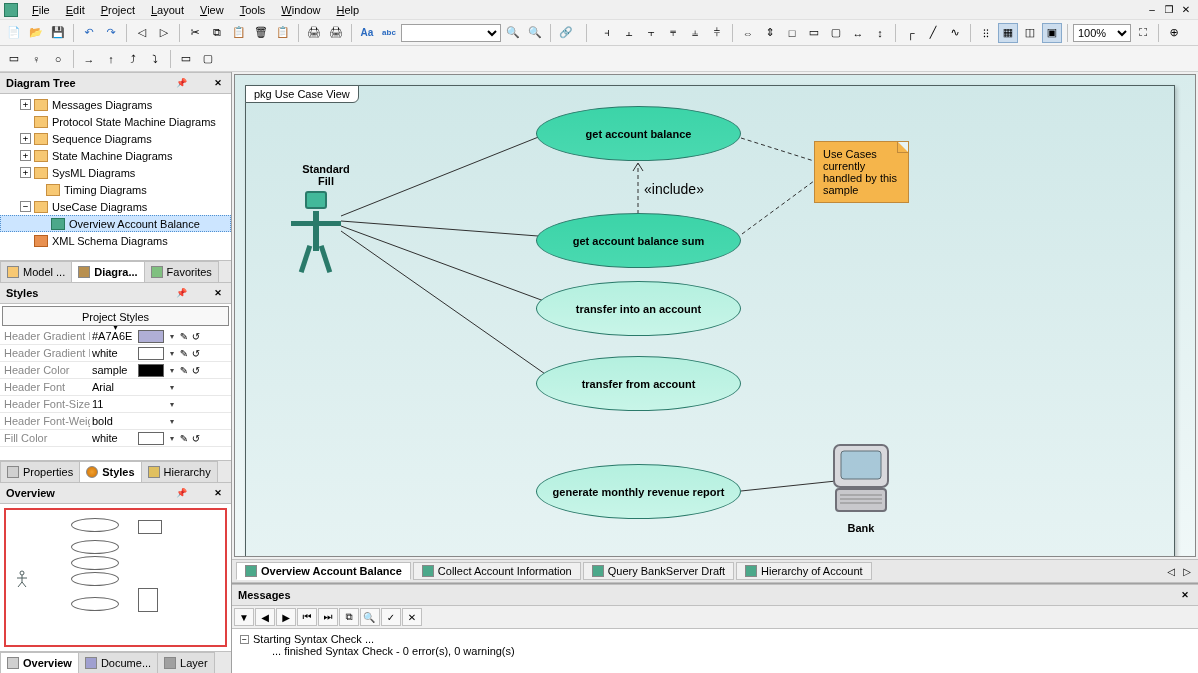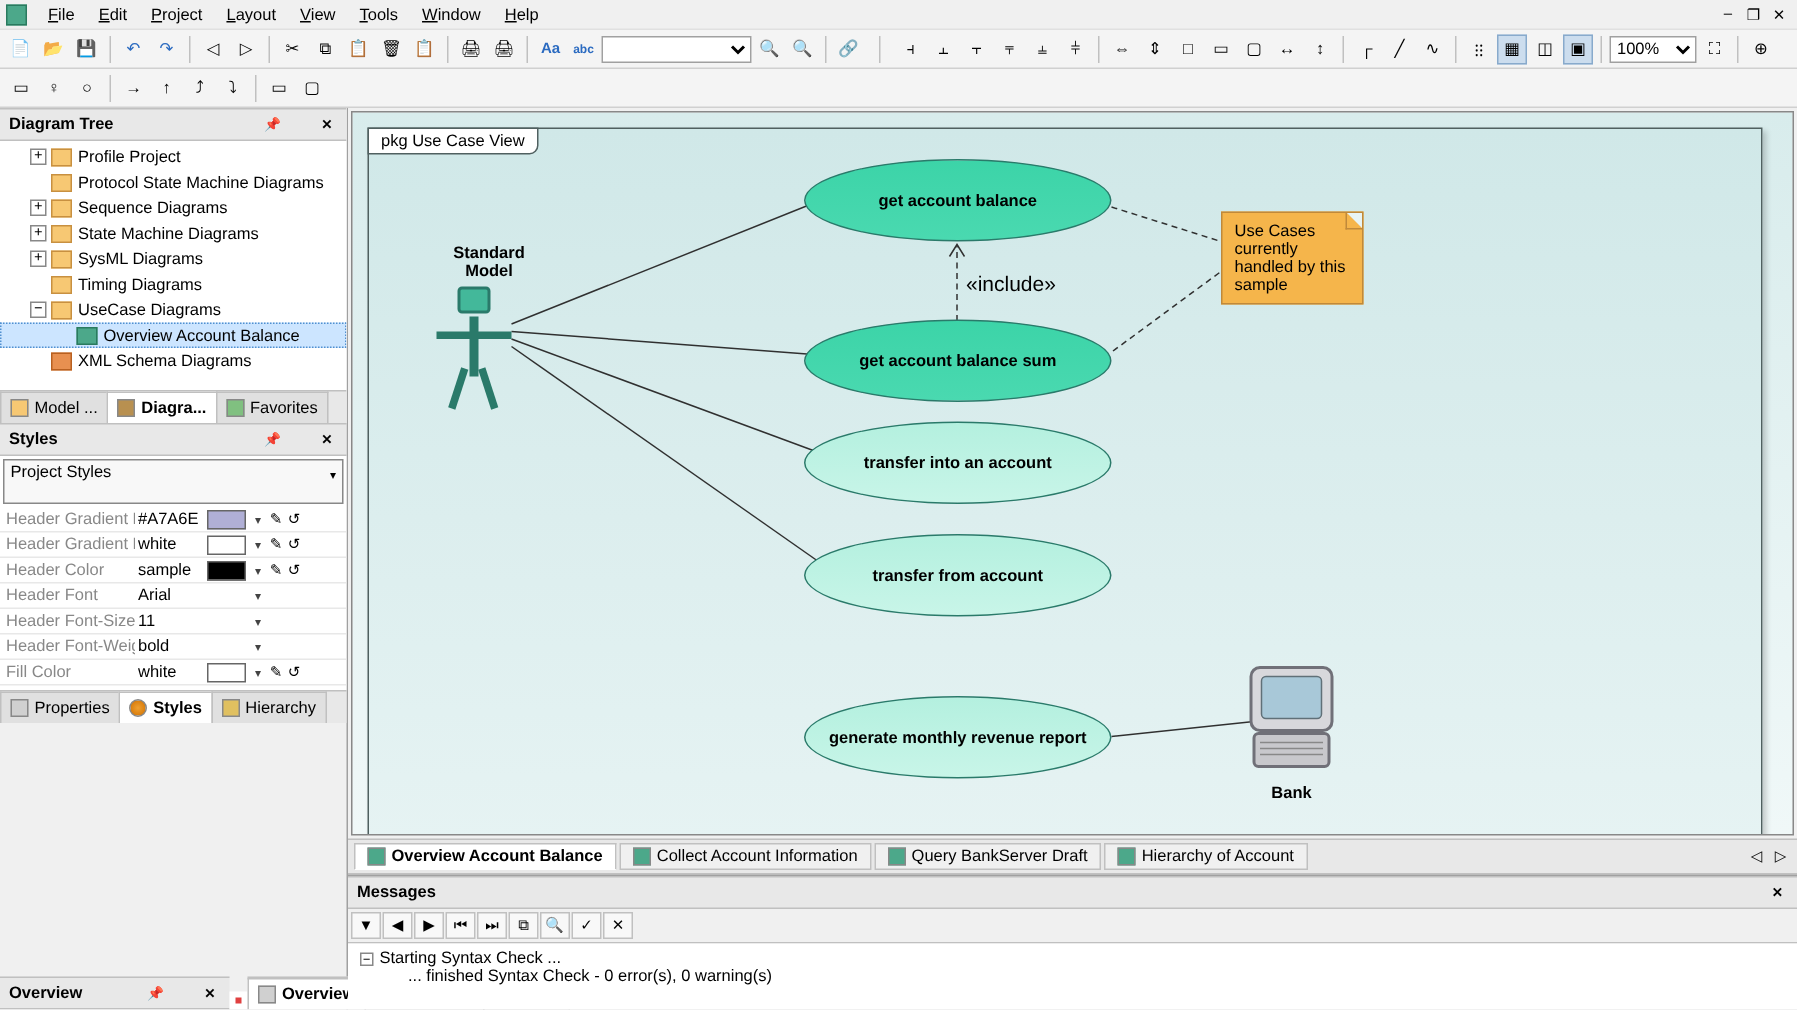--- a/index.html
+++ b/index.html
@@ -53,31 +53,31 @@
 .tab-icon.diagrams { background: #b89050; }
 .tab-icon.fav { background: #80c080; }
 .tab-icon.overview { background: #d0d0d0; }
 .tab-icon.docs { background: #a0a0d0; }
 .tab-icon.layer { background: #a0a0a0; }
 .tab-icon.diagram-tab { background: #4ca88a; }
 
 
 .styles-panel { flex: 0 0 200px; display: flex; flex-direction: column; }
 .styles-body { flex: 1; background: white; overflow: hidden; display: flex; flex-direction: column; }
-.styles-combo { margin: 2px; height: 20px; border: 1px solid #888; background: #f8f8f8; display: flex; align-items: flex-end; padding: 14px 4px; justify-content: space-between; }
+.styles-combo { margin: 2px; height: 20px; border: 1px solid #888; background: #f8f8f8; display: flex; align-items: center; padding: 4px 4px; justify-content: space-between; flex-direction: column; }
 .styles-grid { flex: 1; overflow: auto; }
 .style-row { display: flex; height: 17px; border-bottom: 1px solid #e8e8e8; align-items: center; }
 .style-name { width: 90px; padding-left: 4px; color: #888; font-size: 11px; white-space: nowrap; overflow: hidden; }
 .style-val { width: 48px; font-size: 11px; padding-left: 2px; }
 .style-swatch { width: 26px; height: 13px; border: 1px solid #666; margin-right: 2px; }
 .style-dd { width: 12px; font-size: 8px; text-align: center; color: #444; }
 .style-extra { width: 12px; font-size: 10px; text-align: center; }
 
 
-.overview-panel { flex: 1; display: flex; flex-direction: row; align-items: flex-end; }
+.overview-panel { flex: 1; display: flex; flex-direction: column; }
 .overview-body { flex: 1; background: white; padding: 4px; }
 .overview-canvas { border: 2px solid #e04040; height: 100%; position: relative; background: white; }
 .ov-actor { position: absolute; left: 10px; top: 60px; width: 12px; height: 18px; }
 .ov-ellipse { position: absolute; border: 1px solid #666; border-radius: 50%; background: white; }
 .ov-rect { position: absolute; border: 1px solid #666; background: white; }
 
 
 .canvas-wrap { flex: 1; background: linear-gradient(to bottom, #d8ecec, #f0f8f8); position: relative; overflow: auto; border: 1px solid #888; margin: 2px; }
 .canvas-frame { position: absolute; left: 10px; top: 10px; width: 930px; height: 520px; border: 1px solid #506060; background: linear-gradient(to bottom, #d0e8e8, #e8f4f4); box-shadow: 2px 2px 4px rgba(0,0,0,0.2); }
 .canvas-tab { position: absolute; left: -1px; top: -1px; background: white; border: 1px solid #506060; padding: 2px 8px; font-size: 11px; font-weight: normal; border-bottom-right-radius: 6px; }
@@ -220,21 +220,21 @@
       <div class="panel-hdr">
         <span>Diagram Tree</span>
         <span class="spacer"></span>
         <span class="panel-hdr-btn">📌</span>
         <span class="panel-hdr-btn">✕</span>
       </div>
       <div class="tree-body" id="tree-body">
           <div class="tree-row" style="padding-left: 20px;">
             <span class="tree-toggle">+</span>
             <span class="tree-icon "></span>
-            <span class="tree-label">Profile Project</span>
+            <span class="tree-label">Messages Diagrams</span>
           </div>
           <div class="tree-row" style="padding-left: 20px;">
             <span class="tree-toggle empty"></span>
             <span class="tree-icon "></span>
             <span class="tree-label">Protocol State Machine Diagrams</span>
           </div>
           <div class="tree-row" style="padding-left: 20px;">
             <span class="tree-toggle">+</span>
             <span class="tree-icon "></span>
             <span class="tree-label">Sequence Diagrams</span>
@@ -242,21 +242,21 @@
           <div class="tree-row" style="padding-left: 20px;">
             <span class="tree-toggle">+</span>
             <span class="tree-icon "></span>
             <span class="tree-label">State Machine Diagrams</span>
           </div>
           <div class="tree-row" style="padding-left: 20px;">
             <span class="tree-toggle">+</span>
             <span class="tree-icon "></span>
             <span class="tree-label">SysML Diagrams</span>
           </div>
-          <div class="tree-row" style="padding-left: 20px;">
+          <div class="tree-row" style="padding-left: 32px;">
             <span class="tree-toggle empty"></span>
             <span class="tree-icon "></span>
             <span class="tree-label">Timing Diagrams</span>
           </div>
           <div class="tree-row" style="padding-left: 20px;">
             <span class="tree-toggle">−</span>
             <span class="tree-icon "></span>
             <span class="tree-label">UseCase Diagrams</span>
           </div>
           <div class="tree-row selected" style="padding-left: 36px;">
@@ -428,21 +428,21 @@
           <polyline points="387,85 392,77 397,85" fill="none" stroke="#303030"></polyline>
 
           <line x1="495" y1="52" x2="568" y2="75" stroke="#303030" stroke-dasharray="4 3"></line>
           <line x1="496" y1="148" x2="568" y2="95" stroke="#303030" stroke-dasharray="4 3"></line>
 
           <line x1="495" y1="405" x2="590" y2="395" stroke="#303030"></line>
         </svg>
 
         <div class="actor" style="left:45px;top:105px">
           <div class="actor-label"><span style="white-space:pre-line">Standard
-Model</span></div>
+Fill</span></div>
           <div class="actor-body">
             <div class="actor-head"></div>
               <div class="actor-torso"></div>
               <div class="actor-arms"></div>
               <div class="actor-legL"></div>
               <div class="actor-legR"></div>
           </div>
         </div>
 
         <div style="position:absolute;left:398px;top:95px;font-size:14px">«include»</div>

